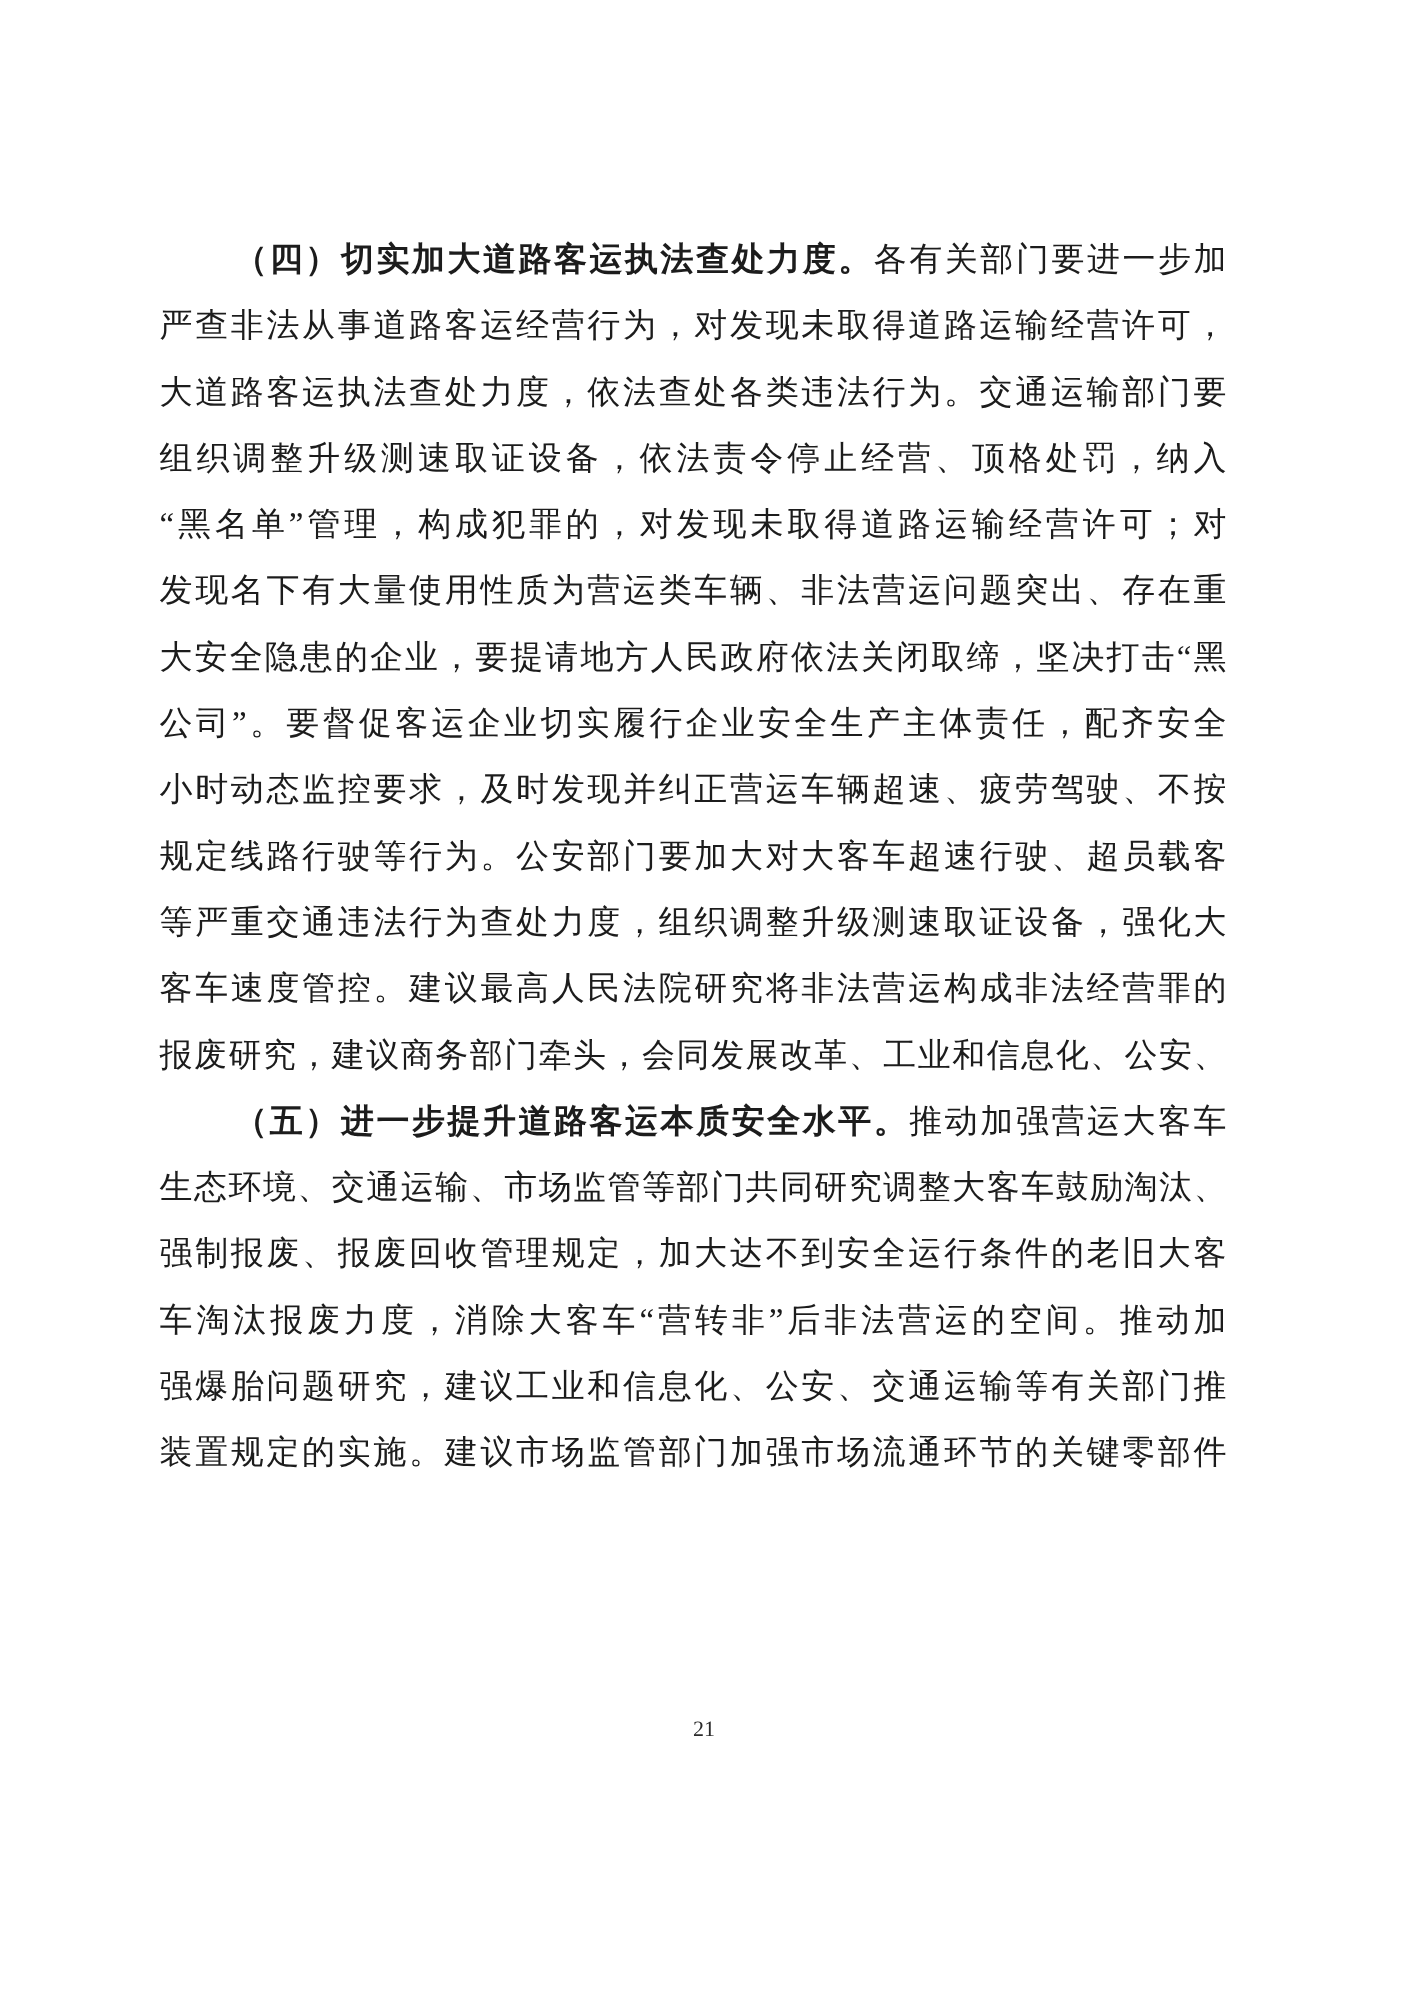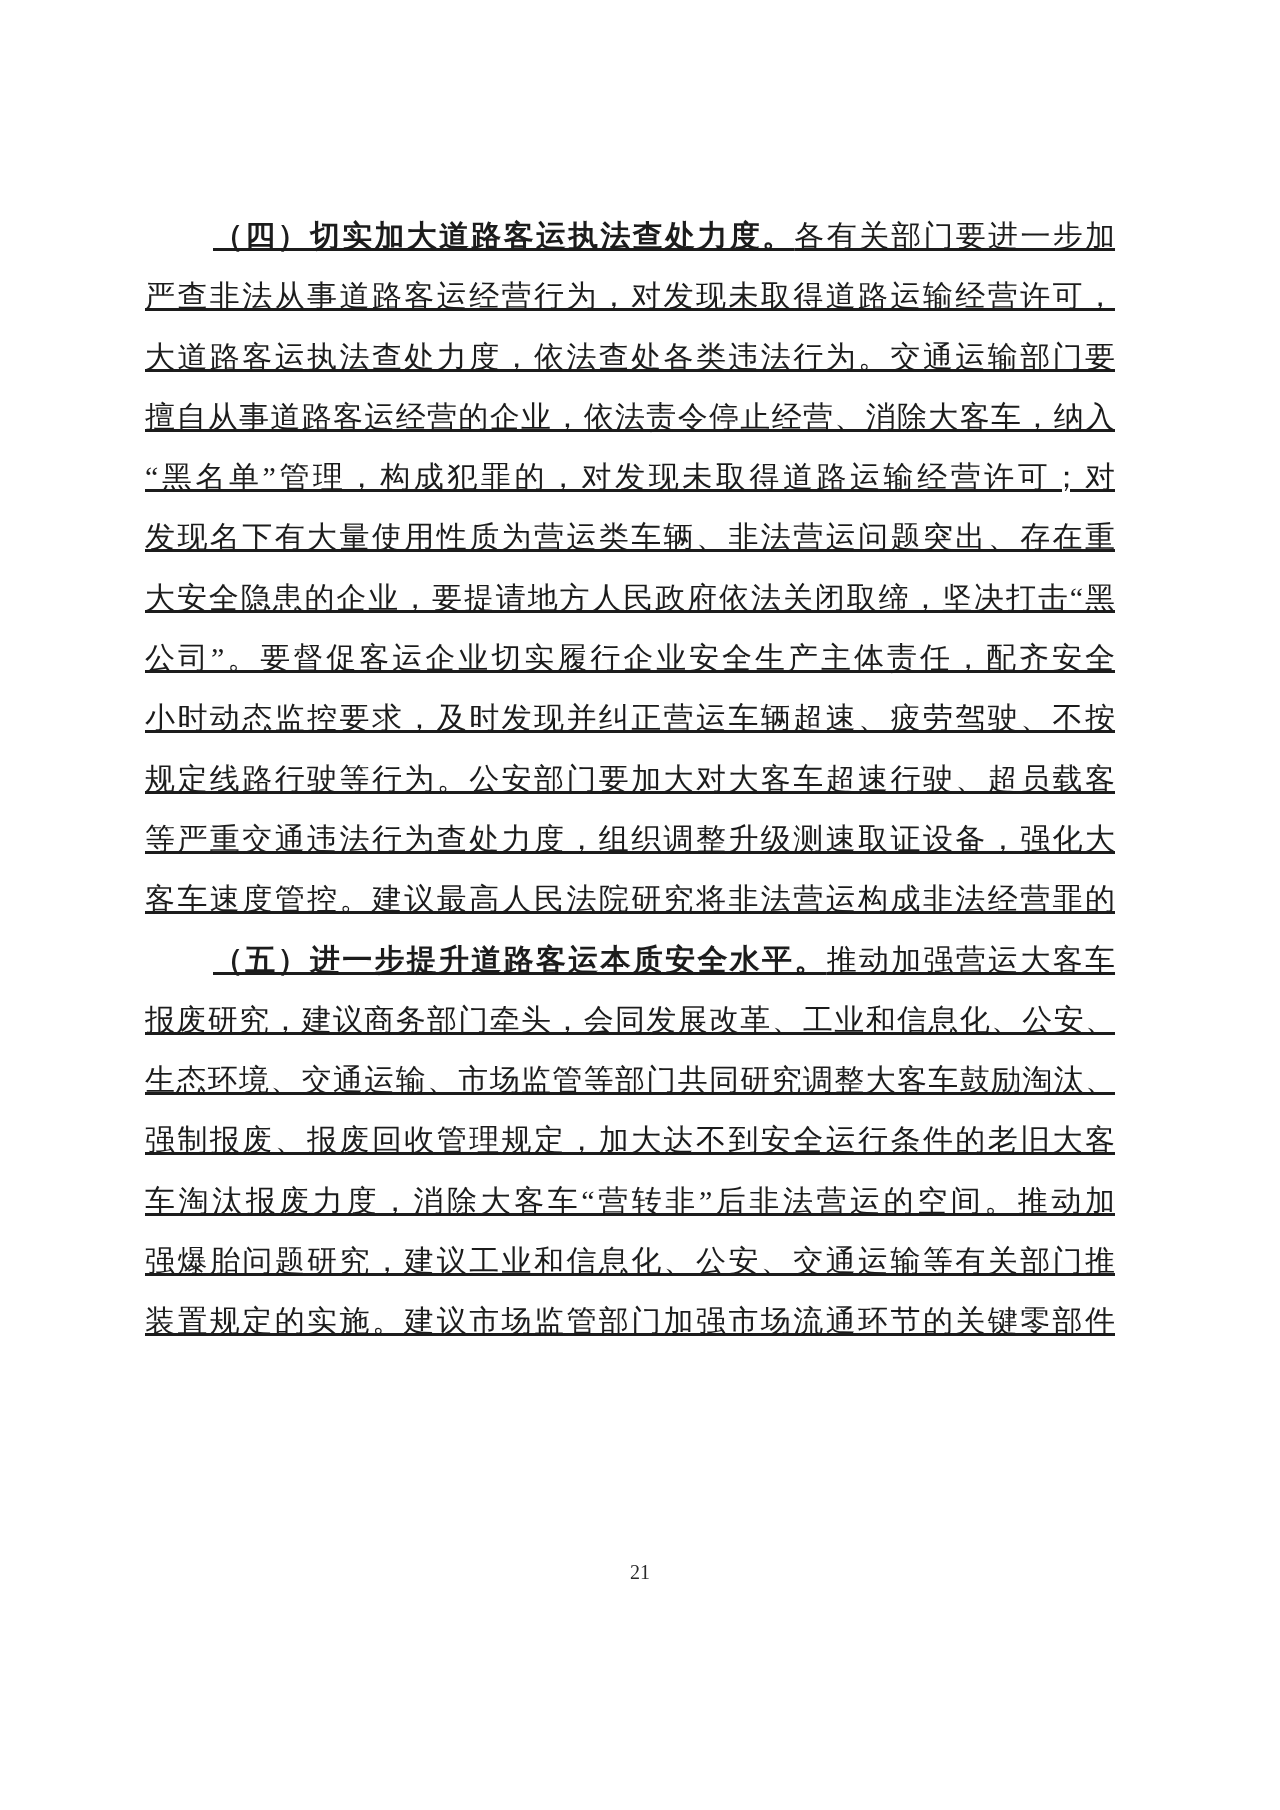--- a/index.html
+++ b/index.html
@@ -27,21 +27,20 @@
     height: 60.3px;
     white-space: nowrap;
     letter-spacing: 0.5px;
   }
   .text-line.justify {
     white-space: normal;
     text-align: justify;
     text-align-last: justify;
     text-justify: inter-character;
     letter-spacing: 0;
-    text-decoration: underline;
   }
   .text-line.indent {
     text-indent: 68px;
   }
   .seg-bold {
     font-weight: bold;
   }
   .page-footer {
     position: absolute;
     top: 1558px;
@@ -53,31 +52,31 @@
     color: #2a2a2a;
   }
 </style>
 </head>
 <body>
 
 <main class="doc-body">
     <div class="text-line justify indent"><span class="seg-bold">（四）切实加大道路客运执法查处力度。</span><span class="seg">各有关部门要进一步加</span></div>
     <div class="text-line justify"><span class="seg">严查非法从事道路客运经营行为，对发现未取得道路运输经营许可，</span></div>
     <div class="text-line justify"><span class="seg">大道路客运执法查处力度，依法查处各类违法行为。交通运输部门要</span></div>
-    <div class="text-line justify"><span class="seg">擅自从事道路客运经营的企业，依法责令停止经营、消除大客车，纳入</span></div>
+    <div class="text-line justify"><span class="seg">组织调整升级测速取证设备，依法责令停止经营、顶格处罚，纳入</span></div>
     <div class="text-line justify"><span class="seg">“黑名单”管理，构成犯罪的，对发现未取得道路运输经营许可；对</span></div>
     <div class="text-line justify"><span class="seg">发现名下有大量使用性质为营运类车辆、非法营运问题突出、存在重</span></div>
     <div class="text-line justify"><span class="seg">大安全隐患的企业，要提请地方人民政府依法关闭取缔，坚决打击“黑</span></div>
     <div class="text-line justify"><span class="seg">公司”。要督促客运企业切实履行企业安全生产主体责任，配齐安全</span></div>
     <div class="text-line justify"><span class="seg">小时动态监控要求，及时发现并纠正营运车辆超速、疲劳驾驶、不按</span></div>
     <div class="text-line justify"><span class="seg">规定线路行驶等行为。公安部门要加大对大客车超速行驶、超员载客</span></div>
     <div class="text-line justify"><span class="seg">等严重交通违法行为查处力度，组织调整升级测速取证设备，强化大</span></div>
     <div class="text-line justify"><span class="seg">客车速度管控。建议最高人民法院研究将非法营运构成非法经营罪的</span></div>
+    <div class="text-line justify"><span class="seg">报废研究，建议商务部门牵头，会同发展改革、工业和信息化、公安、</span></div>
     <div class="text-line justify indent"><span class="seg-bold">（五）进一步提升道路客运本质安全水平。</span><span class="seg">推动加强营运大客车</span></div>
-    <div class="text-line justify"><span class="seg">报废研究，建议商务部门牵头，会同发展改革、工业和信息化、公安、</span></div>
     <div class="text-line justify"><span class="seg">生态环境、交通运输、市场监管等部门共同研究调整大客车鼓励淘汰、</span></div>
     <div class="text-line justify"><span class="seg">强制报废、报废回收管理规定，加大达不到安全运行条件的老旧大客</span></div>
     <div class="text-line justify"><span class="seg">车淘汰报废力度，消除大客车“营转非”后非法营运的空间。推动加</span></div>
     <div class="text-line justify"><span class="seg">强爆胎问题研究，建议工业和信息化、公安、交通运输等有关部门推</span></div>
     <div class="text-line justify"><span class="seg">装置规定的实施。建议市场监管部门加强市场流通环节的关键零部件</span></div>
   </main>
 
 <footer class="page-footer">
   <span>21</span>
 </footer>

